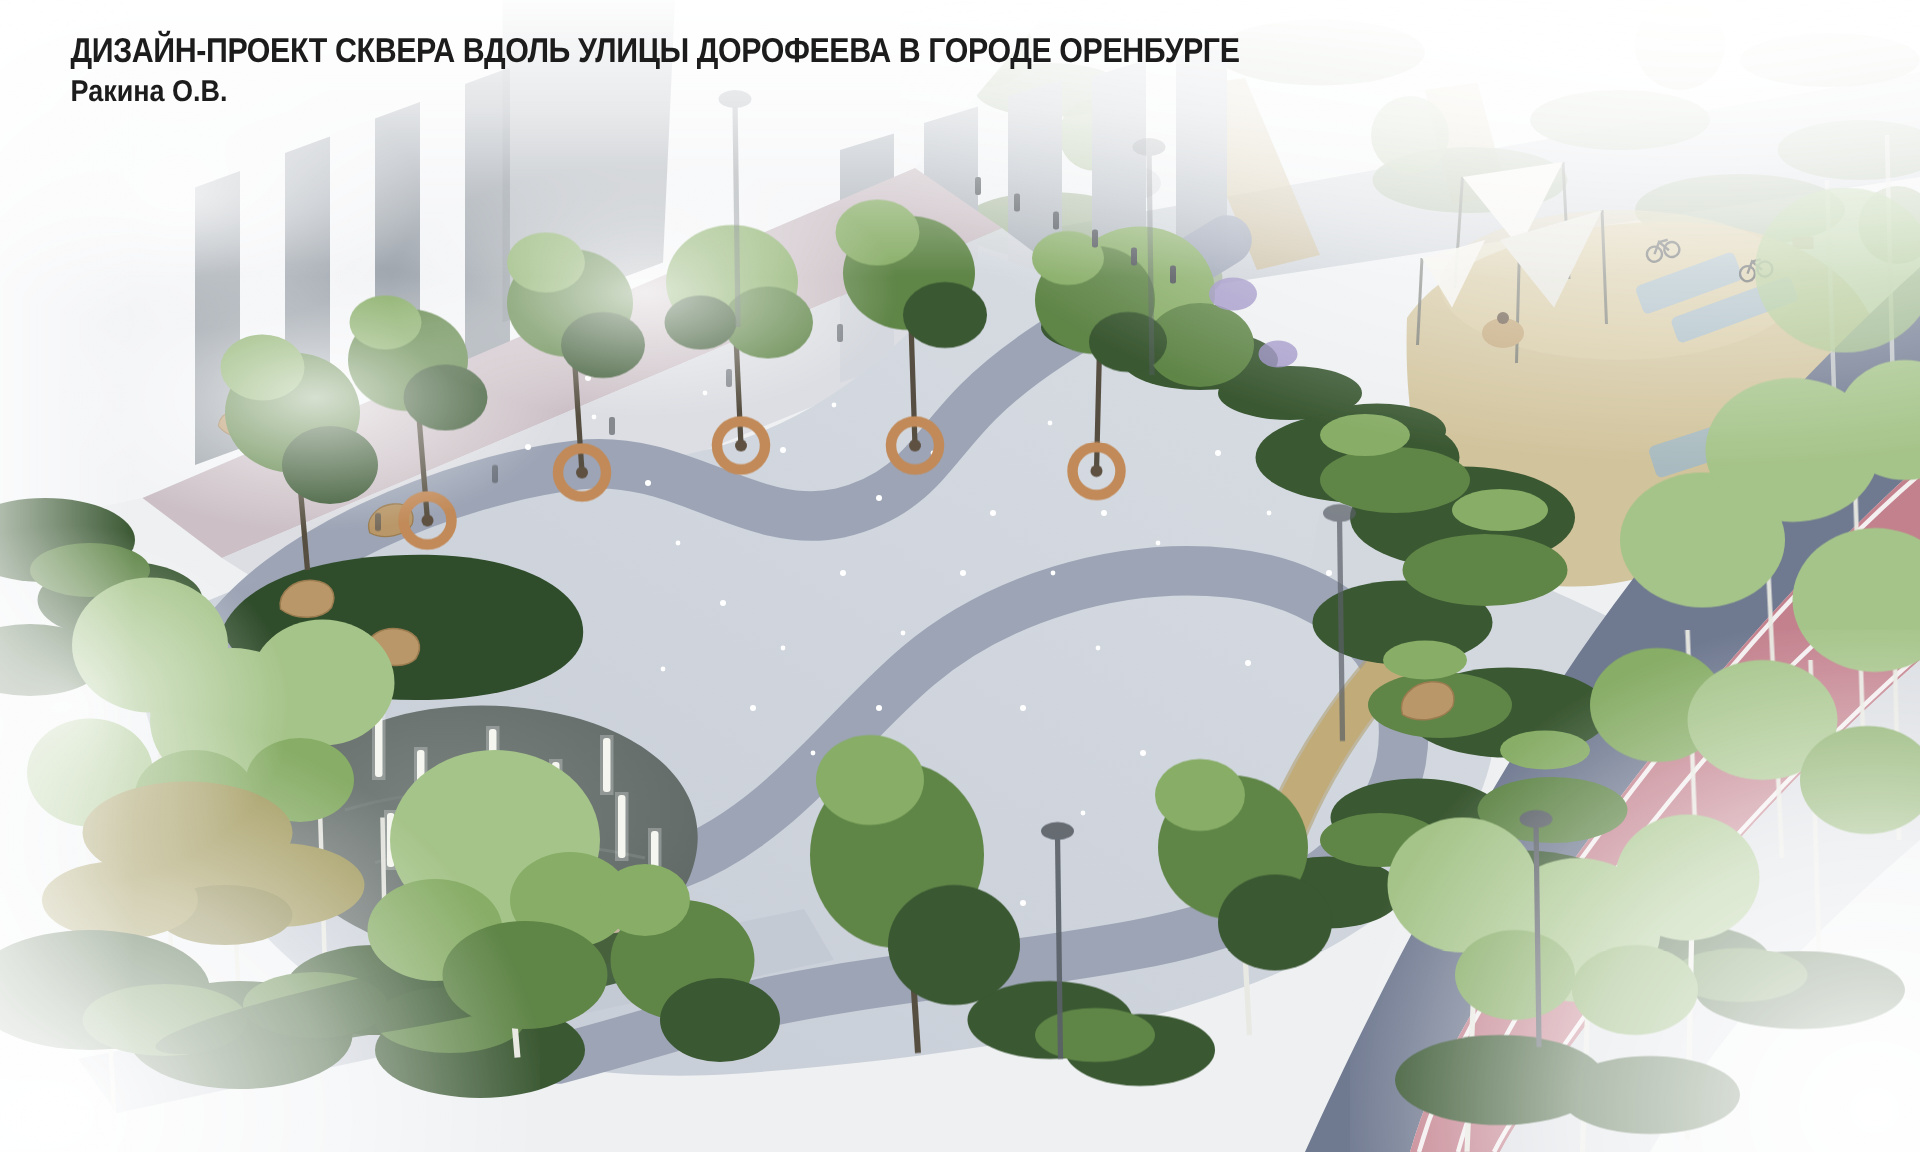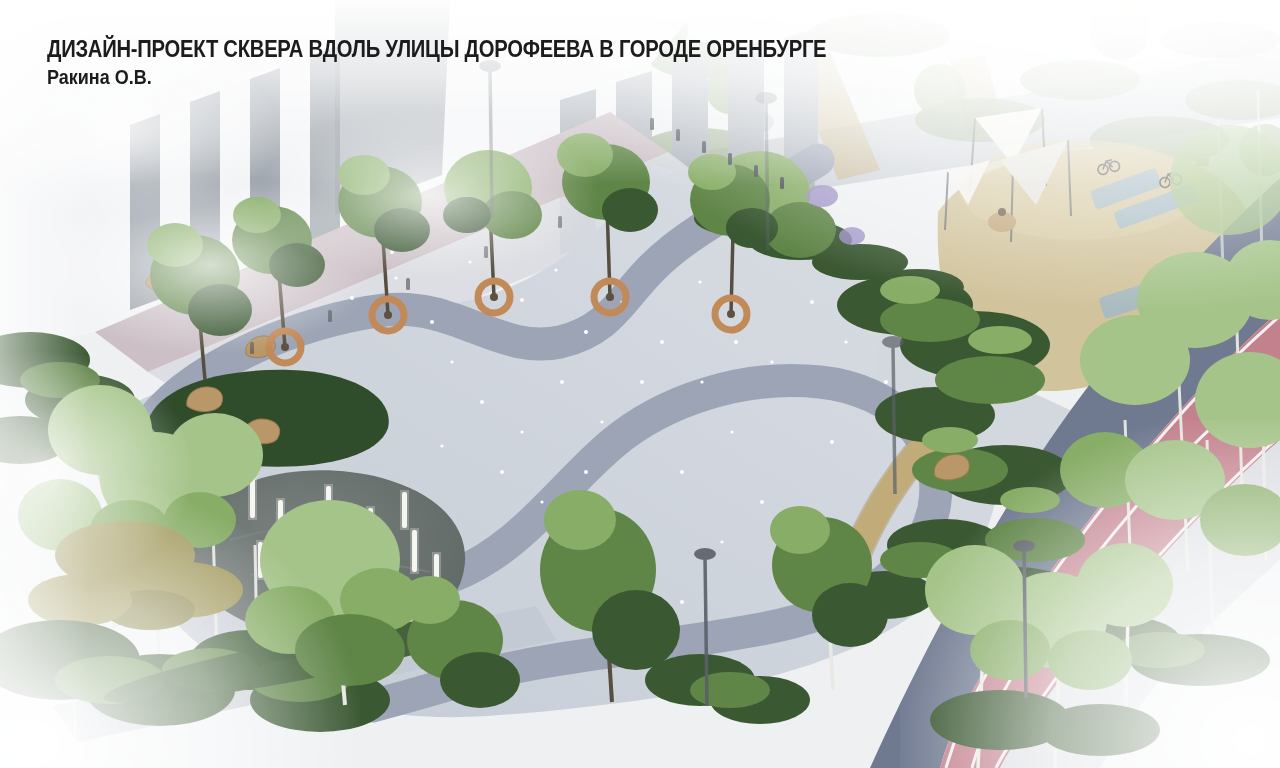--- a/index.html
+++ b/index.html
@@ -1,19 +1,19 @@
 <!DOCTYPE html>
 <html style="--paving: #ccd2db; --band: #9aa2b4; --walkway: #c3c9d3; --walkPink: #ccc0c6; --sidewalkBuilding: #d9dce1; --water: #656d6b; --ripple: #7e8783; --lightColumn: #f4f6ef; --gravel: #c4b6a1; --lawn: #2f4c2b; --foliageDark: #3a5832; --foliageMid: #5f8547; --foliageLight: #87ad66; --birchCanopy: #a5c489; --dryGrass: #a29a5e; --birchTrunk: #e9e9e3; --trunk: #564f41; --benchWood: #c28a58; --sand: #cfc096; --pathTan: #c1ab79; --blueMark: #9fb9c9; --sail: #f2f1ec; --sailShade: #e3e2da; --lilac: #9b8fc4; --road: #6f7990; --bikeLane: #c3808d; --laneLine: #f7f5f6; --sidewalkRight: #dadde2; --building: #f3f4f6; --windowGlass: #aeb5bd; --windowDark: #8a929b; --recess: #a7adb4; --boulder: #b99768; --lamp: #5a6067; --bollard: #4c5157; --twinkle: #ffffff; --title: #1c1c1c; --fog: #ffffff;"><head>
 <meta charset="utf-8">
 <style>
   html,body{margin:0;padding:0;background:#fff;}
   .stage{position:relative;width:1280px;height:768px;overflow:hidden;background:#fff;
          font-family:"Liberation Sans",sans-serif;}
   .stage svg{position:absolute;left:0;top:0;}
-  .title-block{position:absolute;left:47px;top:36px;color:var(--title,#1c1c1c);z-index:10;}
+  .title-block{position:absolute;left:47px;top:20px;color:var(--title,#1c1c1c);z-index:10;}
   .t1{font-size:23px;font-weight:bold;letter-spacing:-0.3px;white-space:nowrap;
       transform:scaleX(.88);transform-origin:0 50%;}
   .t2{font-size:20px;font-weight:bold;margin-top:3px;white-space:nowrap;
       transform:scaleX(.9);transform-origin:0 50%;}
   .fd{fill:var(--foliageDark,#3a5832);} .fm{fill:var(--foliageMid,#5f8547);}
   .fl{fill:var(--foliageLight,#87ad66);} .fb{fill:var(--birchCanopy,#a5c489);}
   .dry{fill:var(--dryGrass,#a29a5e);} .tw{fill:var(--twinkle,#ffffff);}
 </style>
 </head>
 <body>

